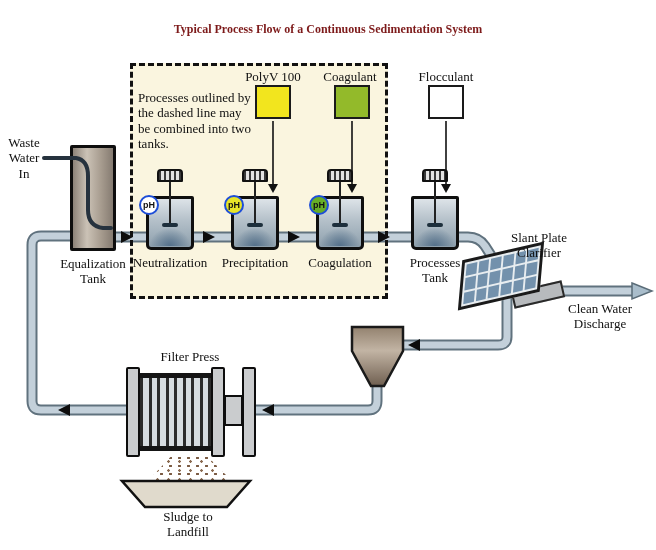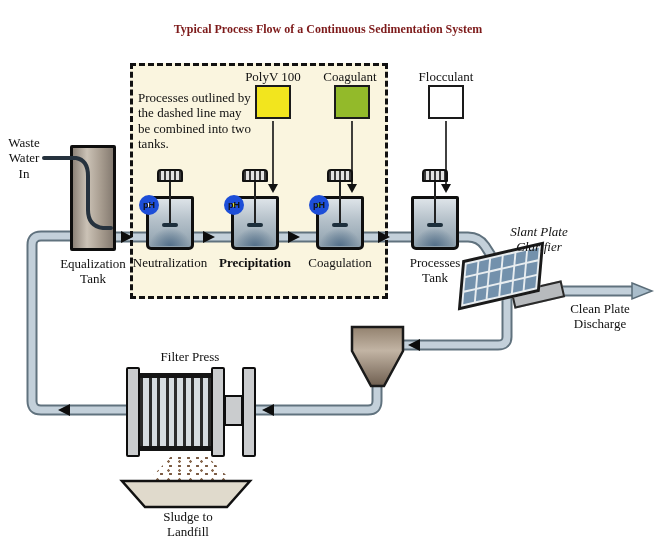--- a/index.html
+++ b/index.html
@@ -32,21 +32,21 @@
         box-sizing:border-box;z-index:2;
         background:linear-gradient(180deg,#dde3e8 0%,#b4c0c9 45%,#8ea0ad 100%);}
   #tank-neutralization{left:146px;top:196px;} #tank-precipitation{left:231px;top:196px;}
   #tank-coagulation{left:316px;top:196px;}   #tank-flocculant{left:411px;top:196px;}
   .tank .shaft{position:absolute;left:50%;top:-1px;width:2px;height:27px;background:#222;transform:translateX(-50%);}
   .tank .impeller{position:absolute;left:50%;top:24px;width:16px;height:4px;background:#1d2f3c;
                   border-radius:2px;transform:translateX(-50%);}
   .tank .water{position:absolute;left:1px;right:1px;bottom:1px;height:18px;
                background:radial-gradient(ellipse at 50% 100%,#54708a 0%,rgba(84,112,138,0) 72%);}
 
-  .ph{position:absolute;width:20px;height:20px;border-radius:50%;border:8px solid #1d4ed8;box-sizing:border-box;
+  .ph{position:absolute;width:20px;height:20px;border-radius:50%;border:2px solid #1d4ed8;box-sizing:border-box;
       display:flex;align-items:center;justify-content:center;z-index:3;
       font-family:"Liberation Sans",sans-serif;font-size:9px;font-weight:bold;color:#111;}
   #ph-1{left:139px;top:195px;background:#ffffff;}
   #ph-2{left:224px;top:195px;background:#e7e428;}
   #ph-3{left:309px;top:195px;background:#67ae27;}
 
   #eq-tank{position:absolute;left:70px;top:145px;width:46px;height:106px;border:3px solid #0e0e0e;
            border-radius:2px;box-sizing:border-box;z-index:2;
            background:linear-gradient(90deg,#8d8379 0%,#cbc2b6 35%,#a79c8f 70%,#857b71 100%);}
 
@@ -219,22 +219,22 @@
   <div class="label" id="title">Typical Process Flow of a Continuous Sedimentation System</div>
   <div class="label" id="note">Processes outlined by the dashed line may be combined into two tanks.</div>
 
   <div class="label" style="left:238px;top:69px;width:70px;">PolyV 100</div>
   <div class="label" style="left:315px;top:69px;width:70px;">Coagulant</div>
   <div class="label" style="left:411px;top:69px;width:70px;">Flocculant</div>
 
   <div class="label" style="left:2px;top:135px;width:44px;">Waste Water In</div>
   <div class="label" style="left:53px;top:256px;width:80px;">Equalization Tank</div>
   <div class="label" style="left:128px;top:255px;width:84px;">Neutralization</div>
-  <div class="label" style="left:215px;top:255px;width:80px;font-weight:bold;">Precipitation</div>
+  <div class="label" style="left:215px;top:255px;width:80px;">Precipitation</div>
   <div class="label" style="left:301px;top:255px;width:78px;">Coagulation</div>
   <div class="label" style="left:406px;top:255px;width:58px;">Processes Tank</div>
 
-  <div class="label" style="left:498px;top:224px;width:82px;font-style:italic;">Slant Plate Clarifier</div>
-  <div class="label" style="left:554px;top:301px;width:92px;">Clean Plate Discharge</div>
+  <div class="label" style="left:498px;top:230px;width:82px;">Slant Plate Clarifier</div>
+  <div class="label" style="left:554px;top:301px;width:92px;">Clean Water Discharge</div>
   <div class="label" style="left:138px;top:349px;width:104px;">Filter Press</div>
   <div class="label" style="left:148px;top:509px;width:80px;">Sludge to Landfill</div>
 
 </div>
 
 </body></html>

